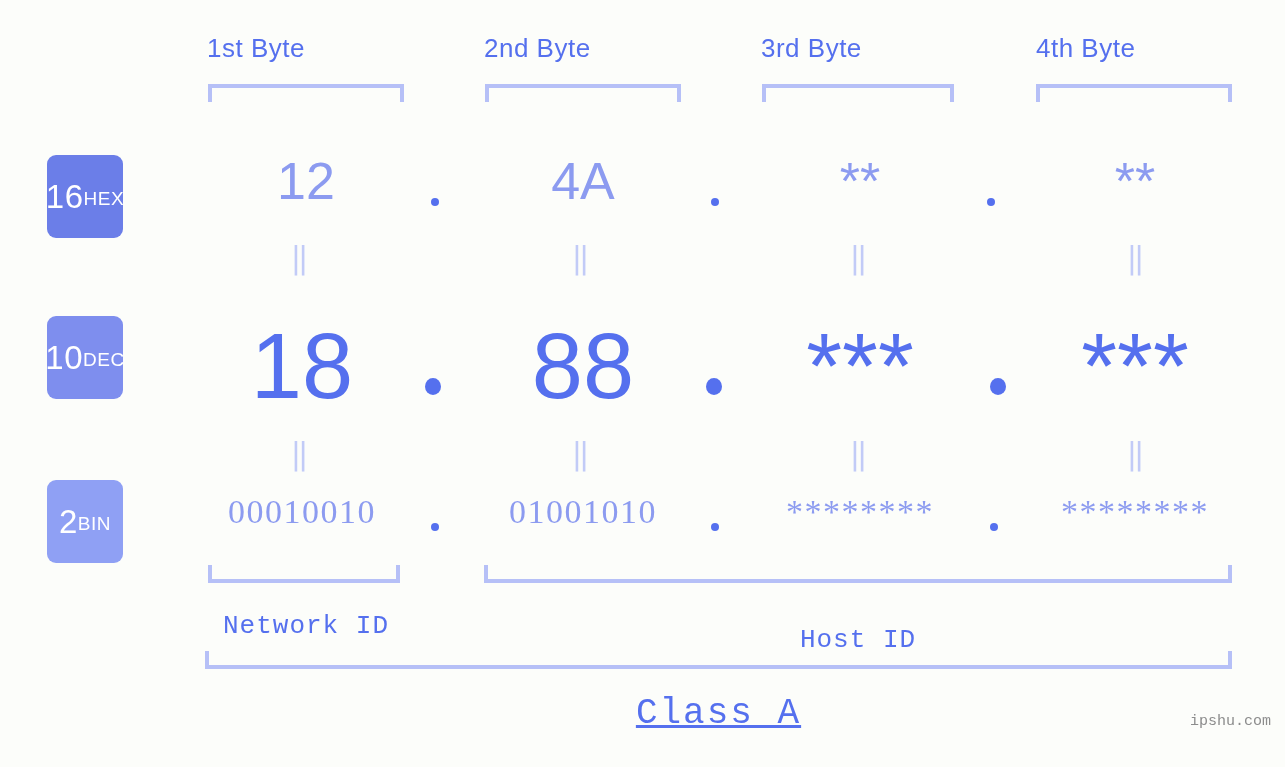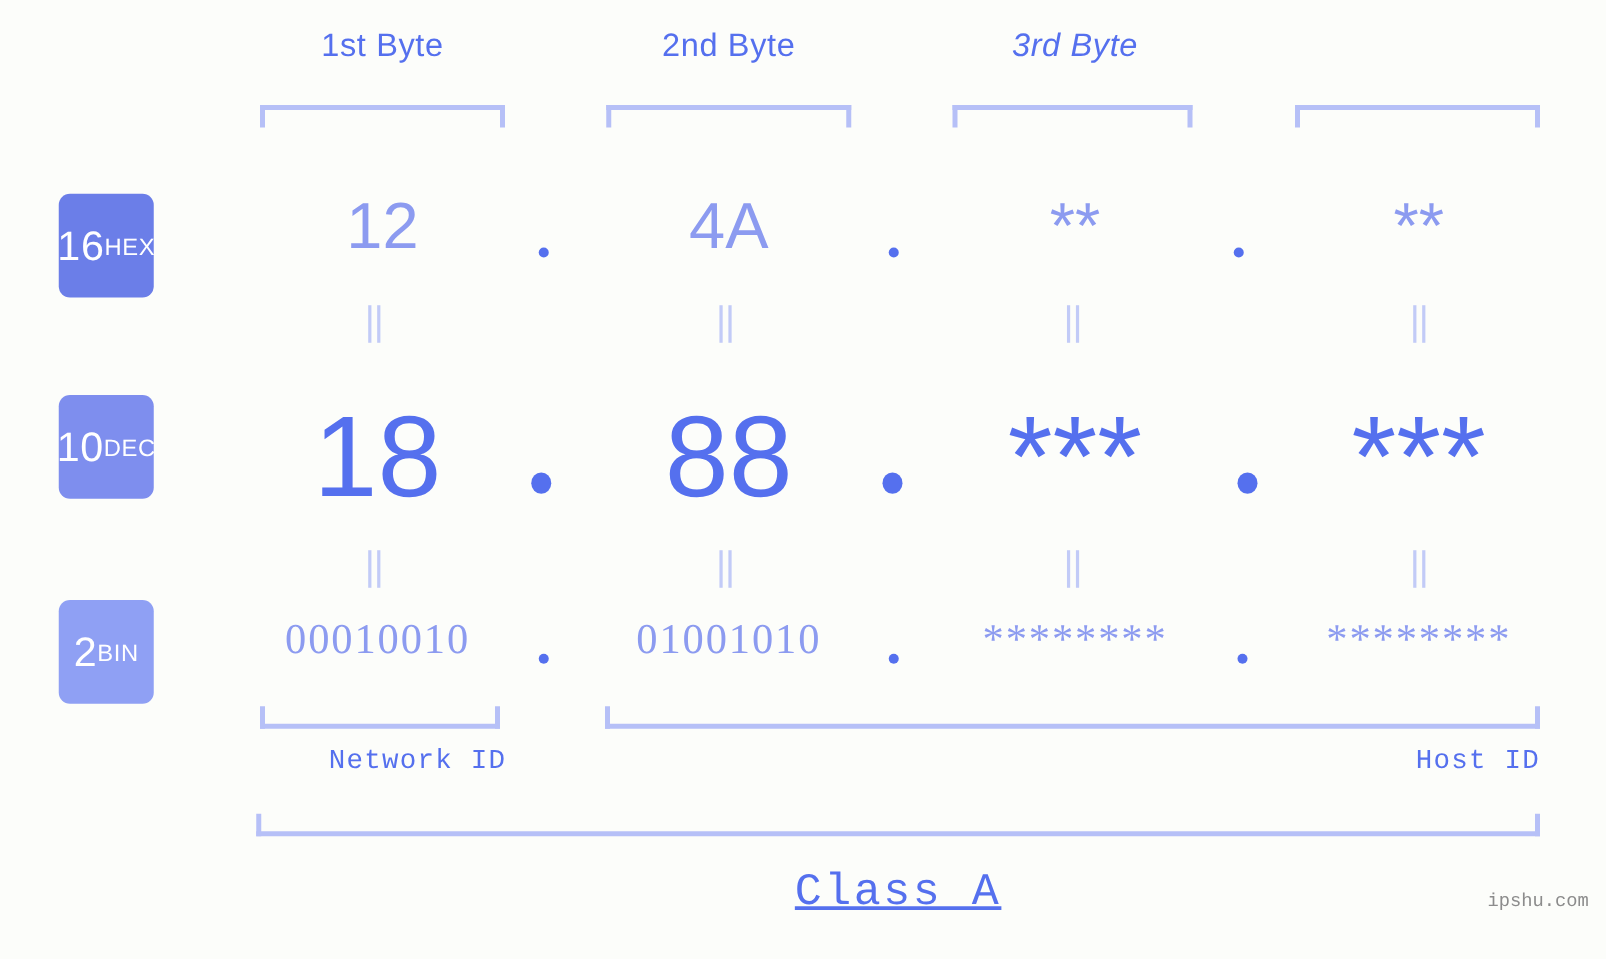--- a/index.html
+++ b/index.html
@@ -12,22 +12,21 @@
     width: 1285px;
     height: 767px;
     background: #fcfdfa;
     font-family: "Liberation Sans", sans-serif;
     overflow: hidden;
   }
 
   
   .byte-header {
     position: absolute;
-    top: 21px;
-    text-align: center;
+    top: 33px;
     font-family: "Liberation Sans", sans-serif;
     font-size: 26px;
     color: #5570ee;
     letter-spacing: 0.5px;
     white-space: nowrap;
   }
 
   
   .bracket-top {
     position: absolute;
@@ -130,21 +129,21 @@
 
   
   .section-label {
     position: absolute;
     text-align: center;
     color: #5570ee;
     font-family: "Liberation Mono", monospace;
     white-space: nowrap;
     line-height: 1;
   }
-  .id-label { font-size: 22px; top: 598px; letter-spacing: 1px; text-align: right; }
+  .id-label { font-size: 26px; top: 613px; letter-spacing: 1px; }
   .class-label { font-size: 36px; top: 696px; letter-spacing: 2px; }
 
   
   .watermark {
     position: absolute;
     right: 14px;
     top: 713px;
     font-family: "Liberation Mono", monospace;
     font-size: 15px;
     color: #8c8c8c;
@@ -152,21 +151,22 @@
     margin-left: 24px;
   }
 </style>
 </head>
 <body>
 
 <div id="page">
 
   <div class="byte-header" style="left:207px; width:198px;">1st Byte</div>
   <div class="byte-header" style="left:484px; width:198px;">2nd Byte</div>
-  <div class="byte-header" style="left:761px; width:198px;font-style:italic;">3rd Byte</div>
+  <div class="byte-header" style="left:761px; width:198px;">3rd Byte</div>
+  <div class="byte-header" style="left:1036px; width:198px;">4th Byte</div>
 
   <div class="bracket-top" style="left:208px; width:196px;"></div>
   <div class="bracket-top" style="left:485px; width:196px;"></div>
   <div class="bracket-top" style="left:762px; width:192px;"></div>
   <div class="bracket-top" style="left:1036px; width:196px;"></div>
 
   <div class="badge badge-hex">
     <span class="num">16</span>
     <span class="lbl">HEX</span>
   </div>
@@ -212,20 +212,20 @@
   <div class="cell bin-val" style="left:484px; width:198px;">01001010</div>
   <div class="dot dot-bin" style="left:711px;"></div>
   <div class="cell bin-val" style="left:761px; width:198px;">********</div>
   <div class="dot dot-bin" style="left:990px;"></div>
   <div class="cell bin-val" style="left:1036px; width:198px;">********</div>
 
   <div class="bracket-bottom" style="left:208px; top:565px; width:192px;"></div>
   <div class="bracket-bottom" style="left:484px; top:565px; width:748px;"></div>
 
   <div class="section-label id-label" style="left:207px; width:198px;">Network ID</div>
-  <div class="section-label id-label" style="left:484px; width:748px;">Host ID</div>
+  <div class="section-label id-label" style="left:484px; width:748px;margin-top:14px;">Host ID</div>
 
   <div class="bracket-bottom" style="left:205px; top:651px; width:1027px;"></div>
   <div class="section-label class-label" style="left:205px; width:1027px;text-decoration:underline;">Class A</div>
 
   <div class="watermark">ipshu.com</div>
 
 </div>
 
 </body></html>

